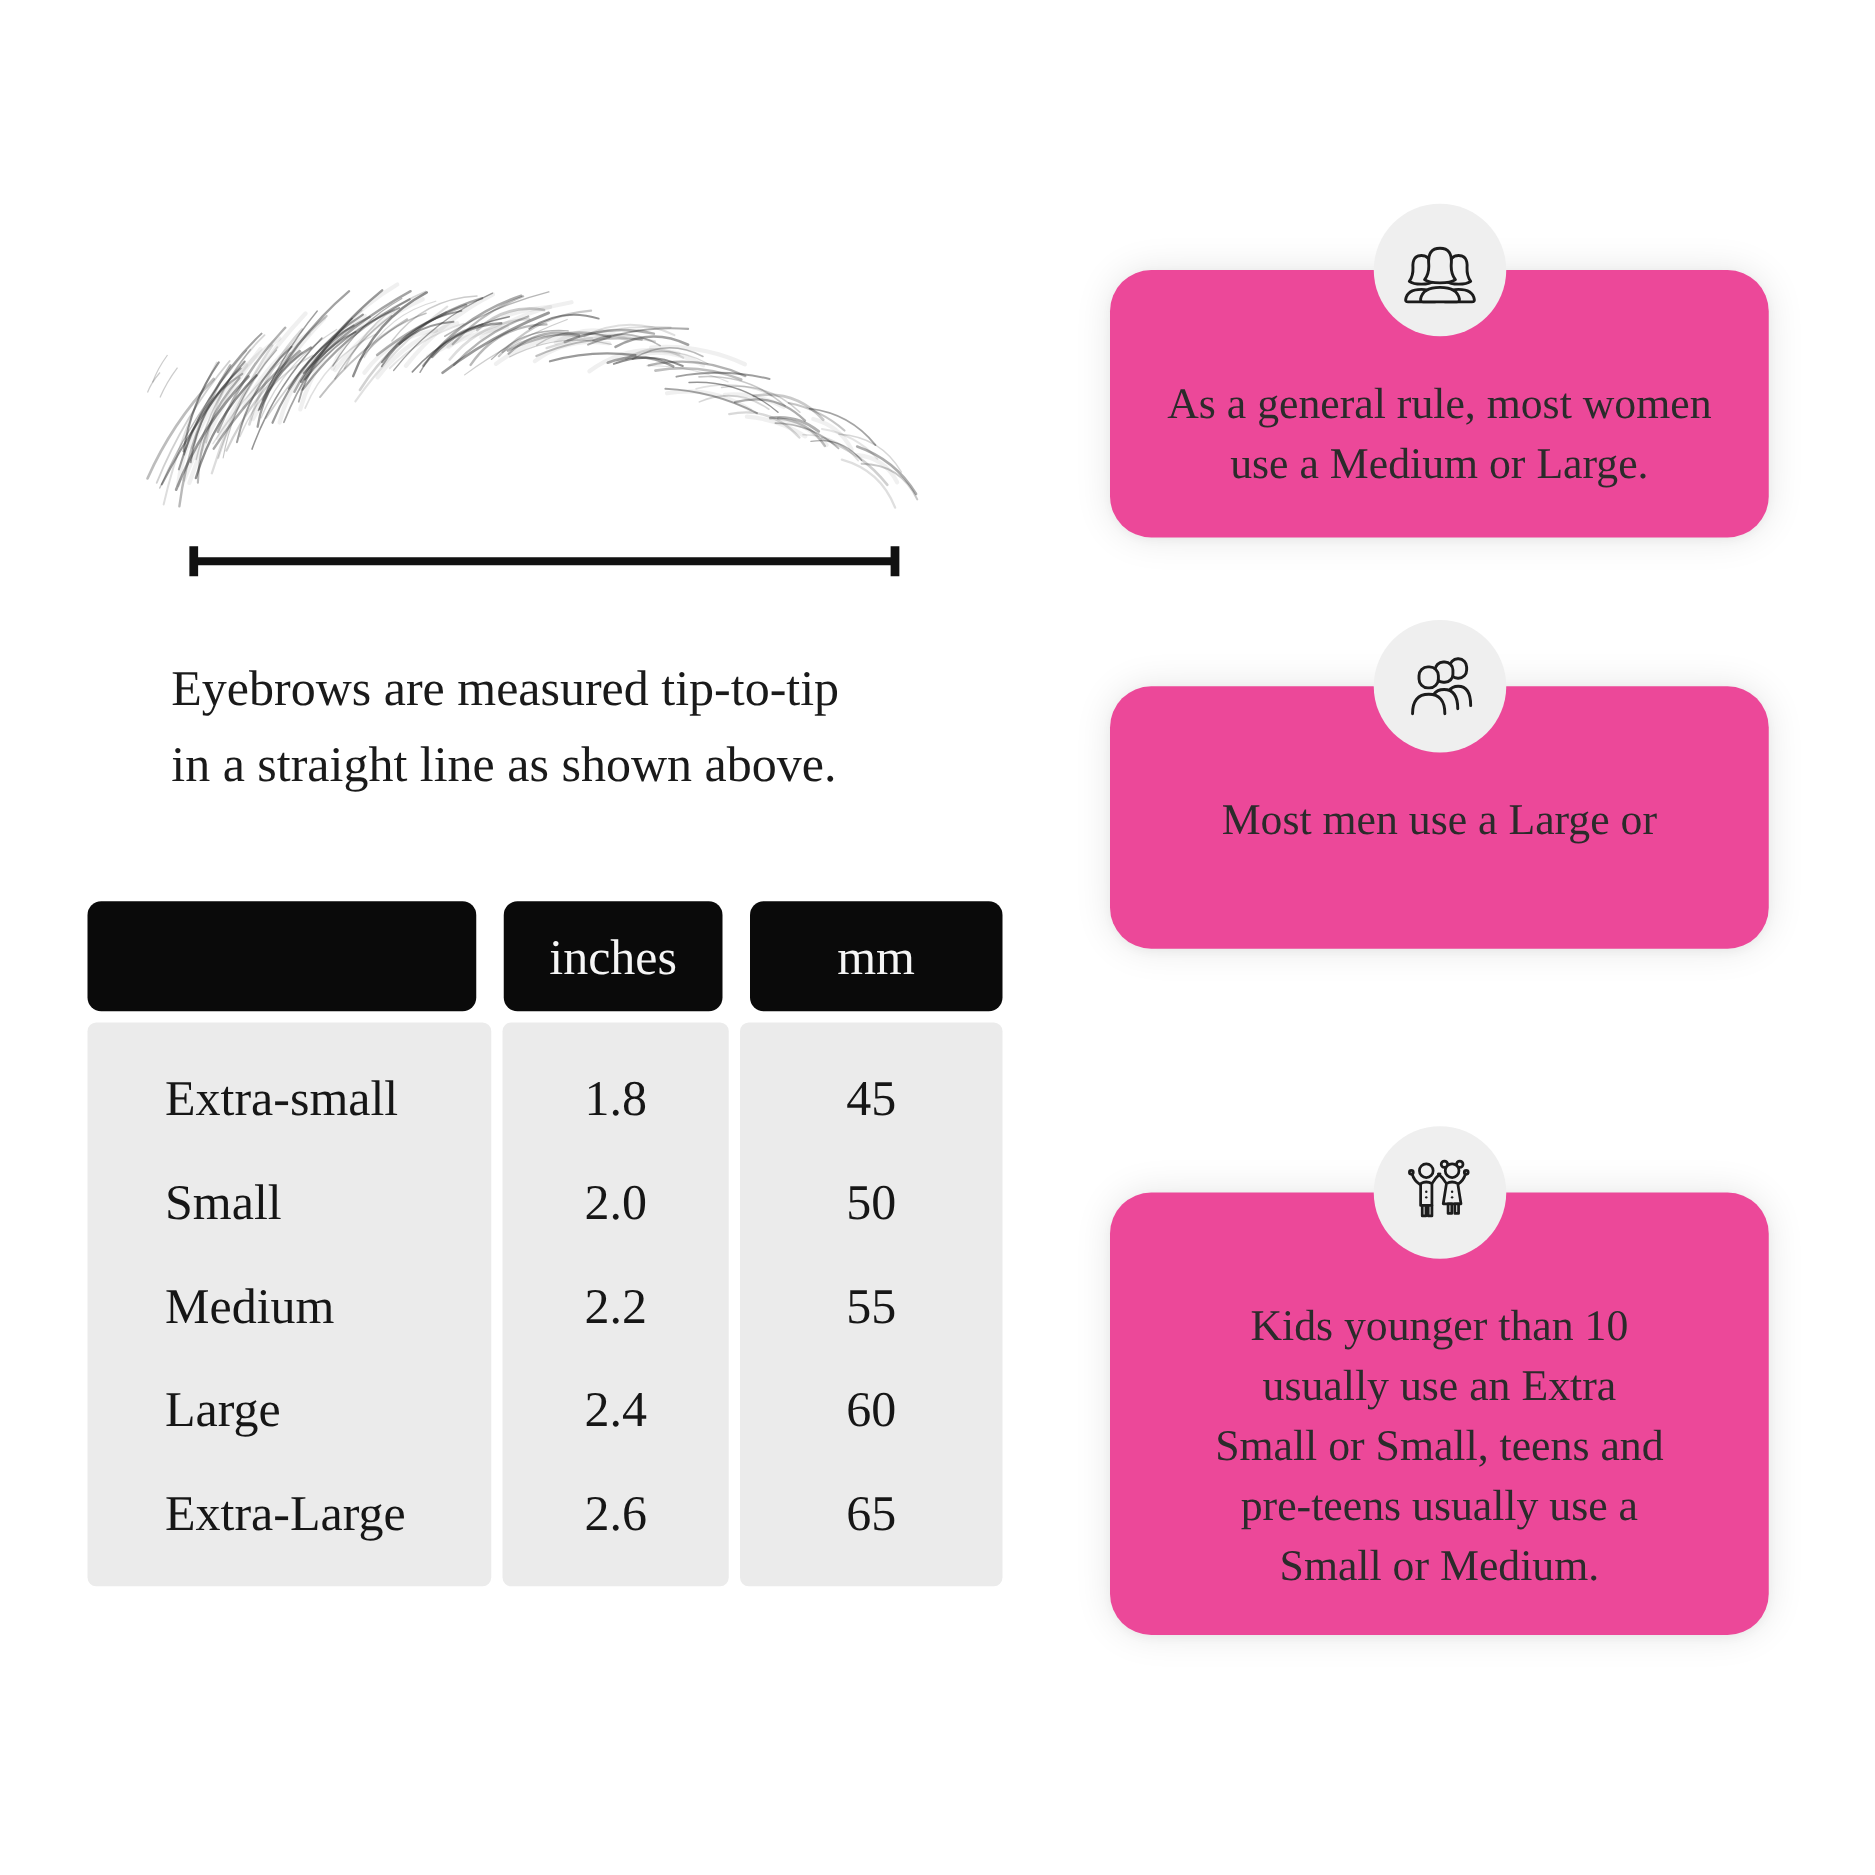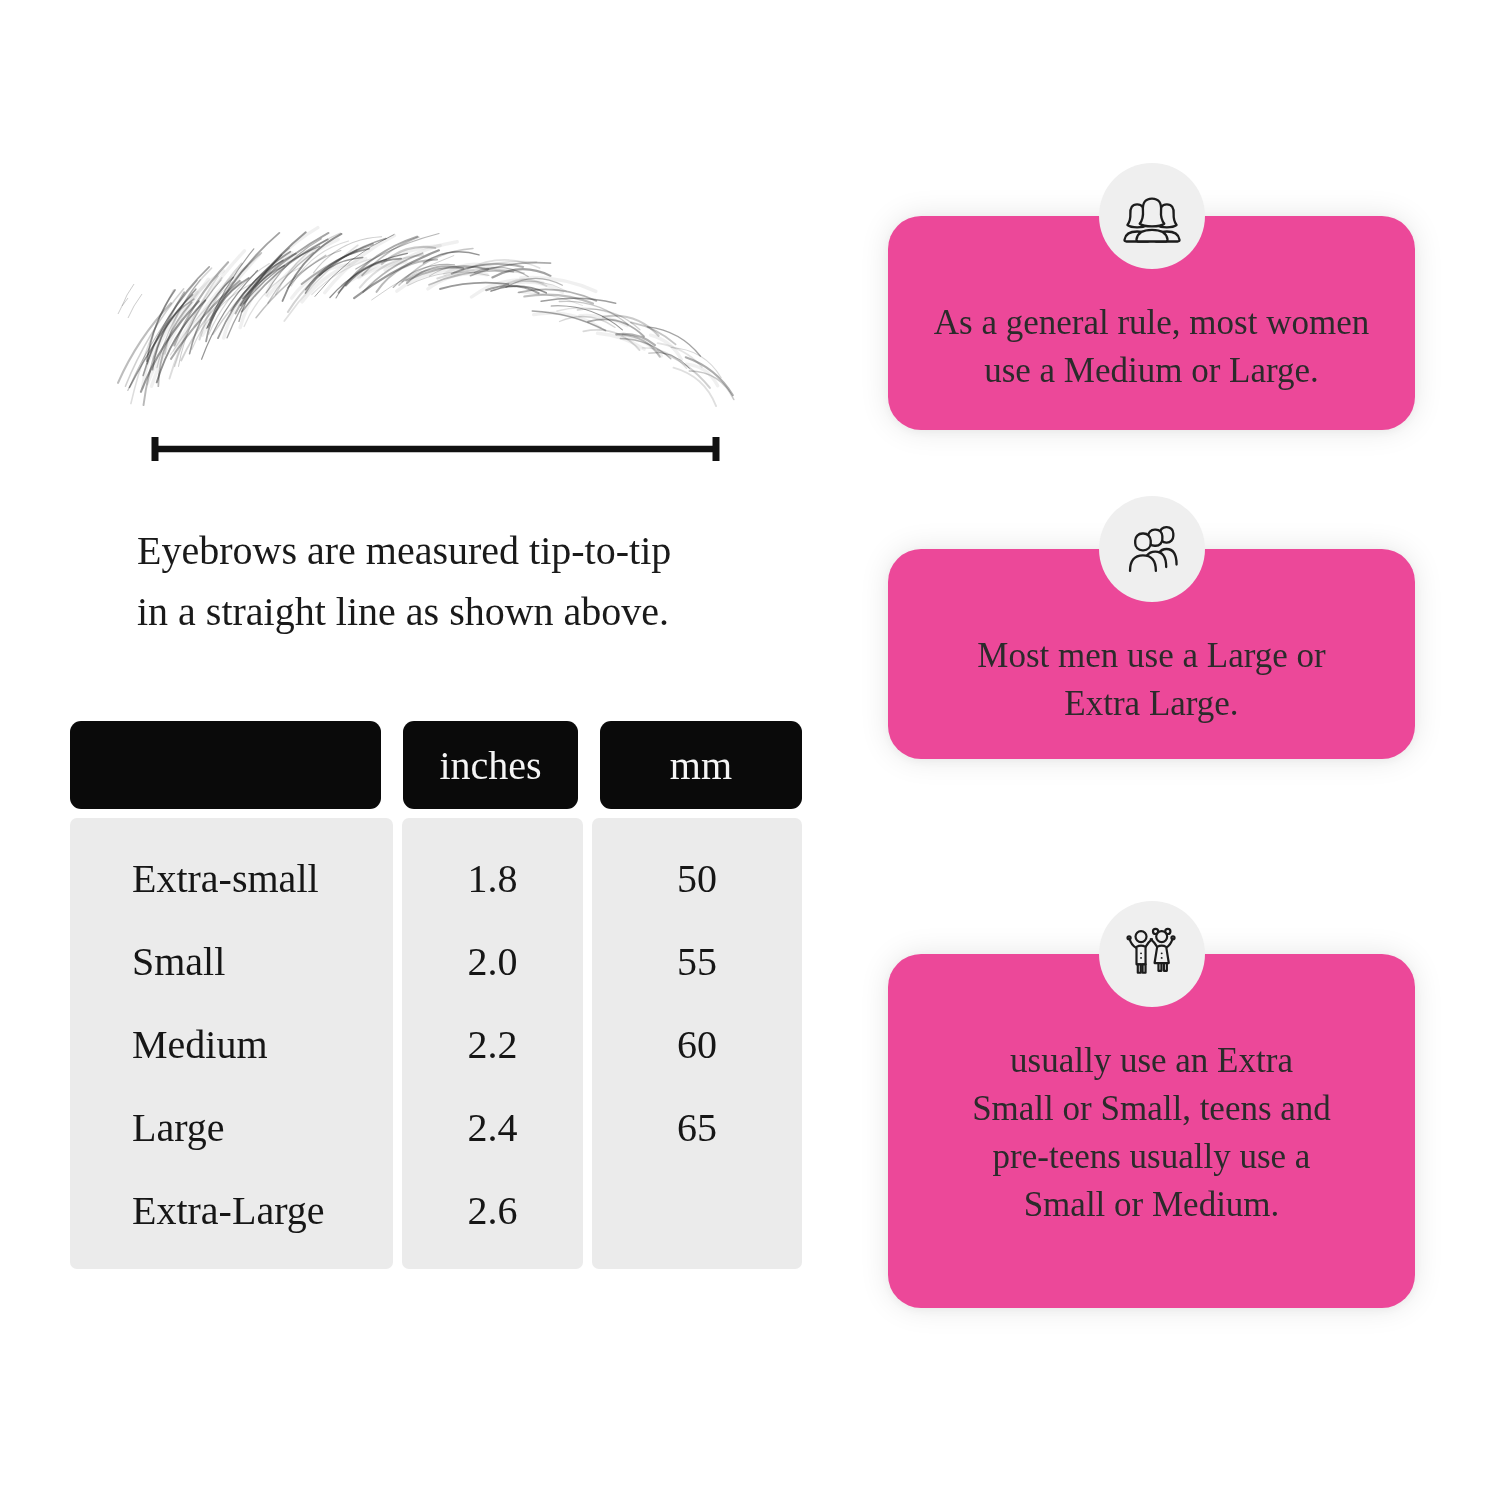--- a/index.html
+++ b/index.html
@@ -221,20 +221,21 @@
         <div class="cell lab">Extra-Large</div>
       </div>
       <div class="tcol c2">
         <div class="cell num">1.8</div>
         <div class="cell num">2.0</div>
         <div class="cell num">2.2</div>
         <div class="cell num">2.4</div>
         <div class="cell num">2.6</div>
       </div>
       <div class="tcol c3">
+        <div class="cell num">45</div>
         <div class="cell num">50</div>
         <div class="cell num">55</div>
         <div class="cell num">60</div>
         <div class="cell num">65</div>
       </div>
     </div>
   </div>
 
   <div class="card card1">
     <div class="badge">
@@ -263,21 +264,20 @@
           <rect x="60" y="14" width="21" height="24" rx="10"></rect>
           <path d="M36 76 Q36 52 53 52 Q70 52 70 76"></path>
           <rect x="42" y="18" width="22" height="25" rx="10"></rect>
           <path d="M14 82 Q14 58 34 58 Q54 58 54 82"></path>
           <rect x="22" y="24" width="24" height="26" rx="11"></rect>
         </svg>
       </span>
     </div>
     <div class="ctext">
       <div>Most men use a Large or</div>
-      <div>Extra Large.</div>
     </div>
   </div>
 
   <div class="card card3">
     <div class="badge">
       <span>
         <svg width="62" height="62" viewBox="0 0 96 96" xmlns="http://www.w3.org/2000/svg" fill="none" stroke="#1c1c1c" stroke-width="3.4" stroke-linejoin="round" stroke-linecap="round">
           <path d="M23 38 Q15.5 33 13.5 25"></path>
           <circle cx="12.5" cy="23" r="2.4"></circle>
           <path d="M38 37 Q43 29 48 25"></path>
@@ -295,20 +295,21 @@
           <circle cx="63" cy="21" r="8.5" fill="#efefef"></circle>
           <path d="M56 37 Q63 33 70 37 L74 62 L52 62 Z" fill="#efefef"></path>
           <rect x="58" y="62" width="4.6" height="12" fill="#efefef"></rect>
           <rect x="66.4" y="62" width="4.6" height="12" fill="#efefef"></rect>
           <circle cx="63" cy="47" r="1.5" fill="#1c1c1c" stroke="none"></circle>
           <circle cx="63" cy="54" r="1.5" fill="#1c1c1c" stroke="none"></circle>
         </svg>
       </span>
     </div>
     <div class="ctext">
+      <div>Kids younger than 10</div>
       <div>usually use an Extra</div>
       <div>Small or Small, teens and</div>
       <div>pre-teens usually use a</div>
       <div>Small or Medium.</div>
     </div>
   </div>
 
 </div>
 
 </body></html>

